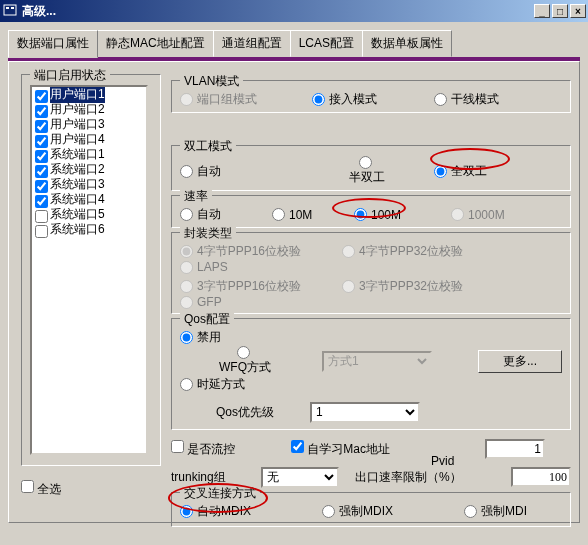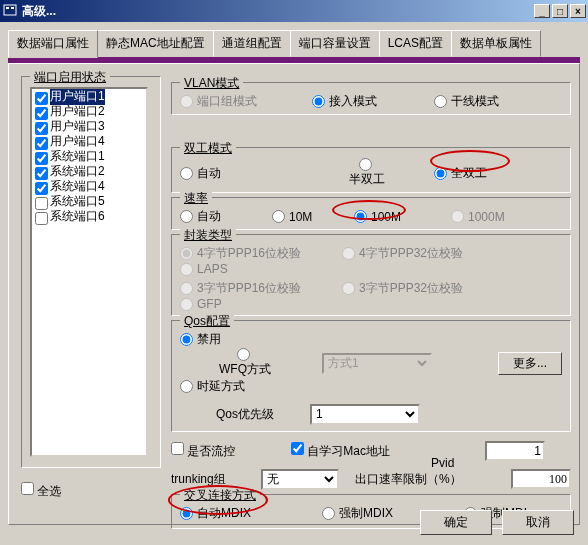--- a/index.html
+++ b/index.html
@@ -2,46 +2,46 @@
 <html><head>
 <meta charset="utf-8">
 <style>
 * { box-sizing: border-box; margin: 0; padding: 0; font-family: "SimSun", "宋体", sans-serif; font-size: 12px; }
 body { background: #d4d0c8; width: 588px; height: 545px; overflow: hidden; }
 .titlebar { height: 22px; background: linear-gradient(to right, #0a246a, #a6caf0); display: flex; align-items: center; padding: 0 2px; color: white; }
 .titlebar .icon { width: 16px; height: 16px; margin-right: 4px; display: flex; align-items: center; justify-content: center; }
 .titlebar .title { flex: 1; font-weight: bold; }
 .titlebar .win-btn { width: 16px; height: 14px; background: #d4d0c8; border: 1px solid; border-color: #fff #404040 #404040 #fff; margin-left: 2px; display: flex; align-items: center; justify-content: center; font-size: 10px; font-family: Arial; font-weight: bold; color: #000; cursor: pointer; }
 .content { padding: 8px; }
-.tabs { display: flex; border-bottom: 6px solid #701a75; position: relative; }
+.tabs { display: flex; border-bottom: 4px solid #701a75; position: relative; }
 .tab { padding: 4px 8px; border: 1px solid; border-color: #fff #808080 #d4d0c8 #fff; background: #d4d0c8; cursor: pointer; position: relative; margin-right: -1px; }
 .tab.active { border-bottom: 1px solid #d4d0c8; z-index: 2; margin-bottom: -1px; }
 .tab-body { border: 1px solid; border-color: #fff #808080 #808080 #fff; padding: 8px; height: 462px; position: relative; }
 .left-panel { position: absolute; left: 12px; top: 12px; width: 140px; height: 440px; }
 .right-panel { position: absolute; left: 162px; top: 18px; width: 400px; }
 .listbox { width: 118px; height: 370px; background: #fff; border: 2px inset #d4d0c8; padding: 1px; overflow: auto; }
 .list-item { display: flex; align-items: flex-end; padding: 0 2px; height: 15px; }
 .list-item.selected span { background: #0a246a; color: #fff; }
 .list-item input { margin-right: 2px; }
 .chk { width: 13px; height: 13px; }
 .row { display: flex; align-items: center; height: 22px; }
 .radio-row { display: flex; align-items: center; flex-wrap: wrap; }
 .radio-opt { display: flex; align-items: center; margin-right: 12px; min-width: 70px; }
 .radio-opt input { margin-right: 4px; }
 .disabled { color: #808080; }
 .btn { padding: 3px 16px; border: 1px solid; border-color: #fff #404040 #404040 #fff; background: #d4d0c8; cursor: pointer; }
-.btn-sm { padding: 2px 14px; }
+.btn-sm { padding: 2px 24px; }
 .input-text { border: 2px inset #d4d0c8; background: #fff; padding: 1px 2px; height: 20px; }
 .select { border: 2px inset #d4d0c8; background: #fff; height: 21px; }
 .select.disabled-sel { background: #d4d0c8; color: #808080; }
 .bottom-btns { position: absolute; right: 14px; bottom: 10px; display: flex; gap: 10px; }
 .bottom-btns .btn { width: 72px; text-align: center; }
 .oval { position: absolute; border: 2px solid #cc0000; border-radius: 50%; pointer-events: none; }
 .group-box { border: 1px solid; border-color: #808080 #fff #fff #808080; padding: 10px 8px 6px 8px; margin-bottom: 4px; position: relative; }
-.group-title { position: absolute; top: -8px; left: 8px; background: #d4d0c8; padding: 0 4px; text-decoration: underline; }
+.group-title { position: absolute; top: -8px; left: 8px; background: #d4d0c8; padding: 0 4px; }
 .spacer { height: 4px; }
 </style>
 </head>
 <body>
 
 <div class="titlebar">
   <span class="icon">
     <svg width="14" height="14" viewBox="0 0 14 14">
         <rect x="1" y="1" width="12" height="10" fill="none" stroke="#fff" stroke-width="1"></rect>
         <rect x="3" y="3" width="3" height="2" fill="#fff"></rect>
@@ -52,21 +52,20 @@
   <div class="win-btn">_</div>
   <div class="win-btn">□</div>
   <div class="win-btn">×</div>
 </div>
 
 <div class="content">
   <div class="tabs">
     <div class="tab active">数据端口属性</div>
     <div class="tab">静态MAC地址配置</div>
     <div class="tab">通道组配置</div>
-    <div class="tab">端口容量设置</div>
     <div class="tab">LCAS配置</div>
     <div class="tab">数据单板属性</div>
   </div>
 
   <div class="tab-body">
 
     <div class="left-panel">
       <div class="group-box" style="height:392px;">
         <div class="group-title">端口启用状态</div>
         <div class="listbox" id="portlist">
@@ -86,20 +85,24 @@
               <input type="checkbox" class="chk" checked="" style=""> 
               <span>用户端口4</span>
             </div>
             <div class="list-item">
               <input type="checkbox" class="chk" checked="" style=""> 
               <span>系统端口1</span>
             </div>
             <div class="list-item">
               <input type="checkbox" class="chk" checked="" style=""> 
               <span>系统端口2</span>
+            </div>
+            <div class="list-item">
+              <input type="checkbox" class="chk" checked="" style=""> 
+              <span>系统端口3</span>
             </div>
             <div class="list-item">
               <input type="checkbox" class="chk" checked="" style=""> 
               <span>系统端口4</span>
             </div>
             <div class="list-item">
               <input type="checkbox" class="chk" style=""> 
               <span>系统端口5</span>
             </div>
             <div class="list-item">
@@ -270,17 +273,13 @@
           <label class="radio-opt">
               <input type="radio" name="cross" style=""> 
               <span>强制MDI</span>
             </label>
         </div>
         <div class="oval" style="left:-4px; top:-10px; width:100px; height:30px;"></div>
       </div>
     </div>
   </div>
 
-  <div class="bottom-btns">
-    <button class="btn">确定</button>
-    <button class="btn">取消</button>
-  </div>
 </div>
 
 </body></html>

